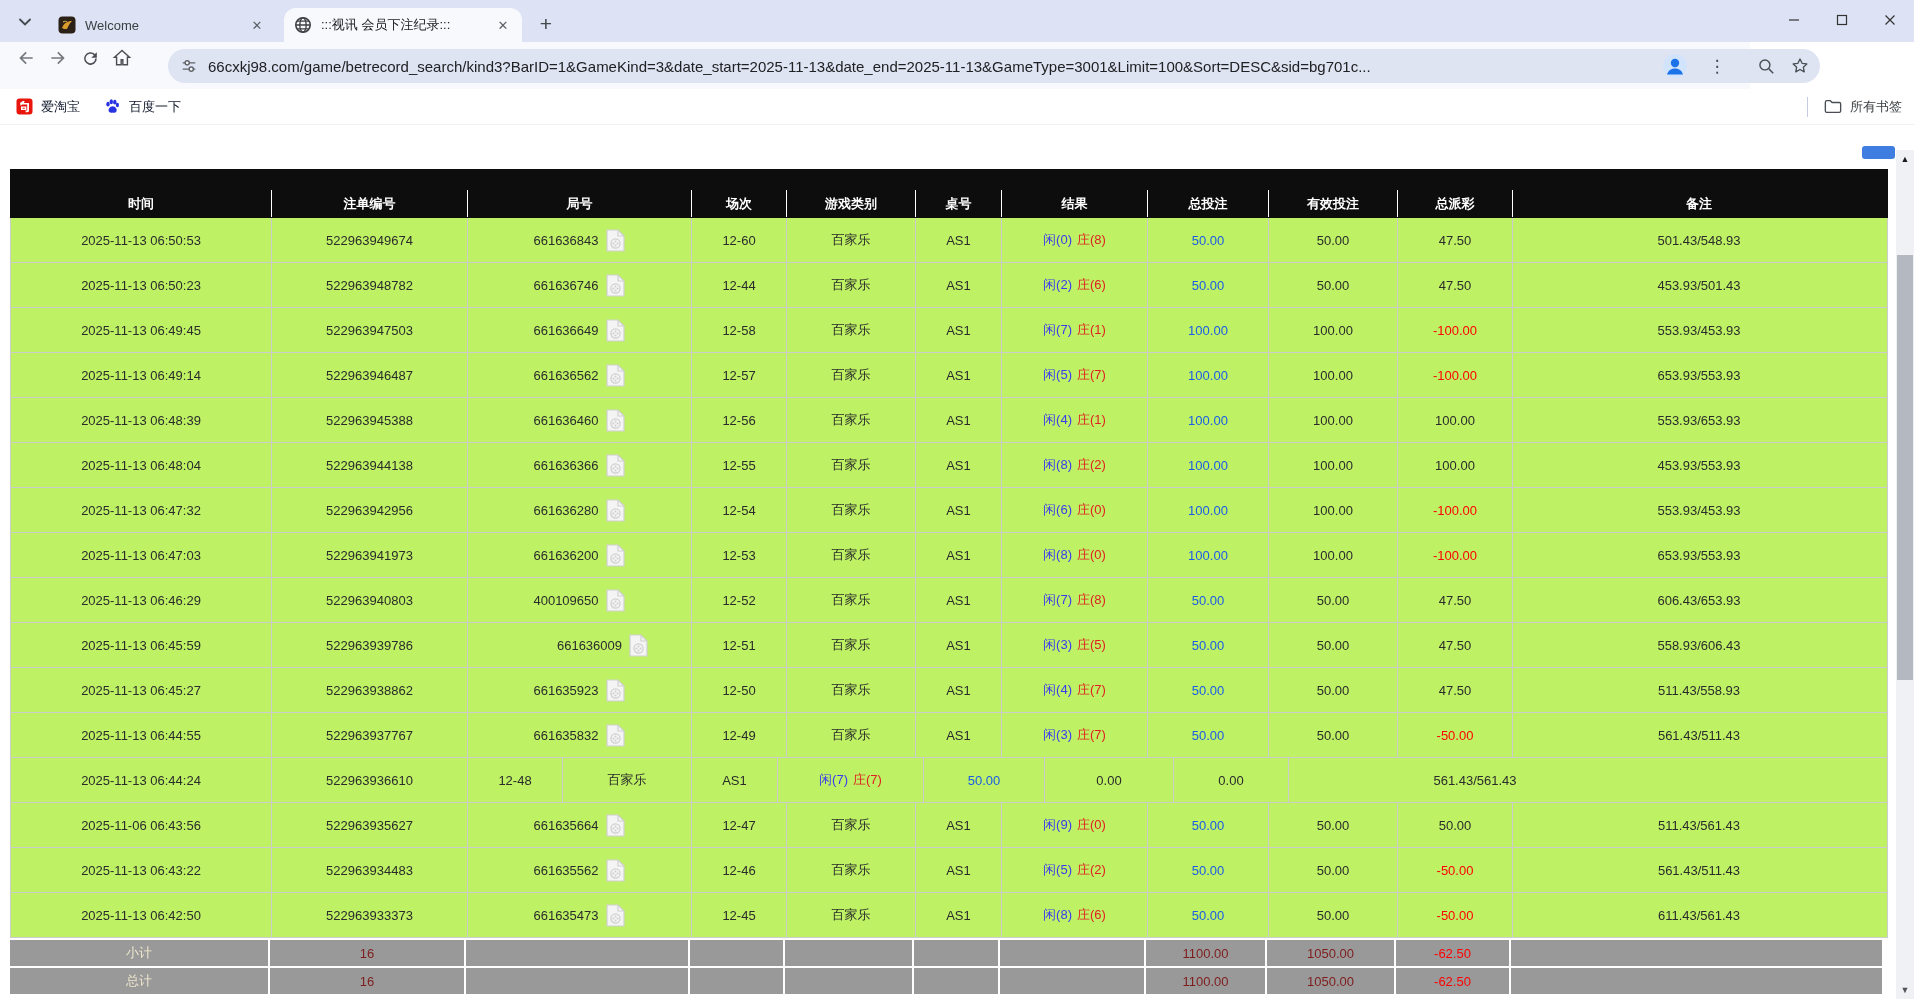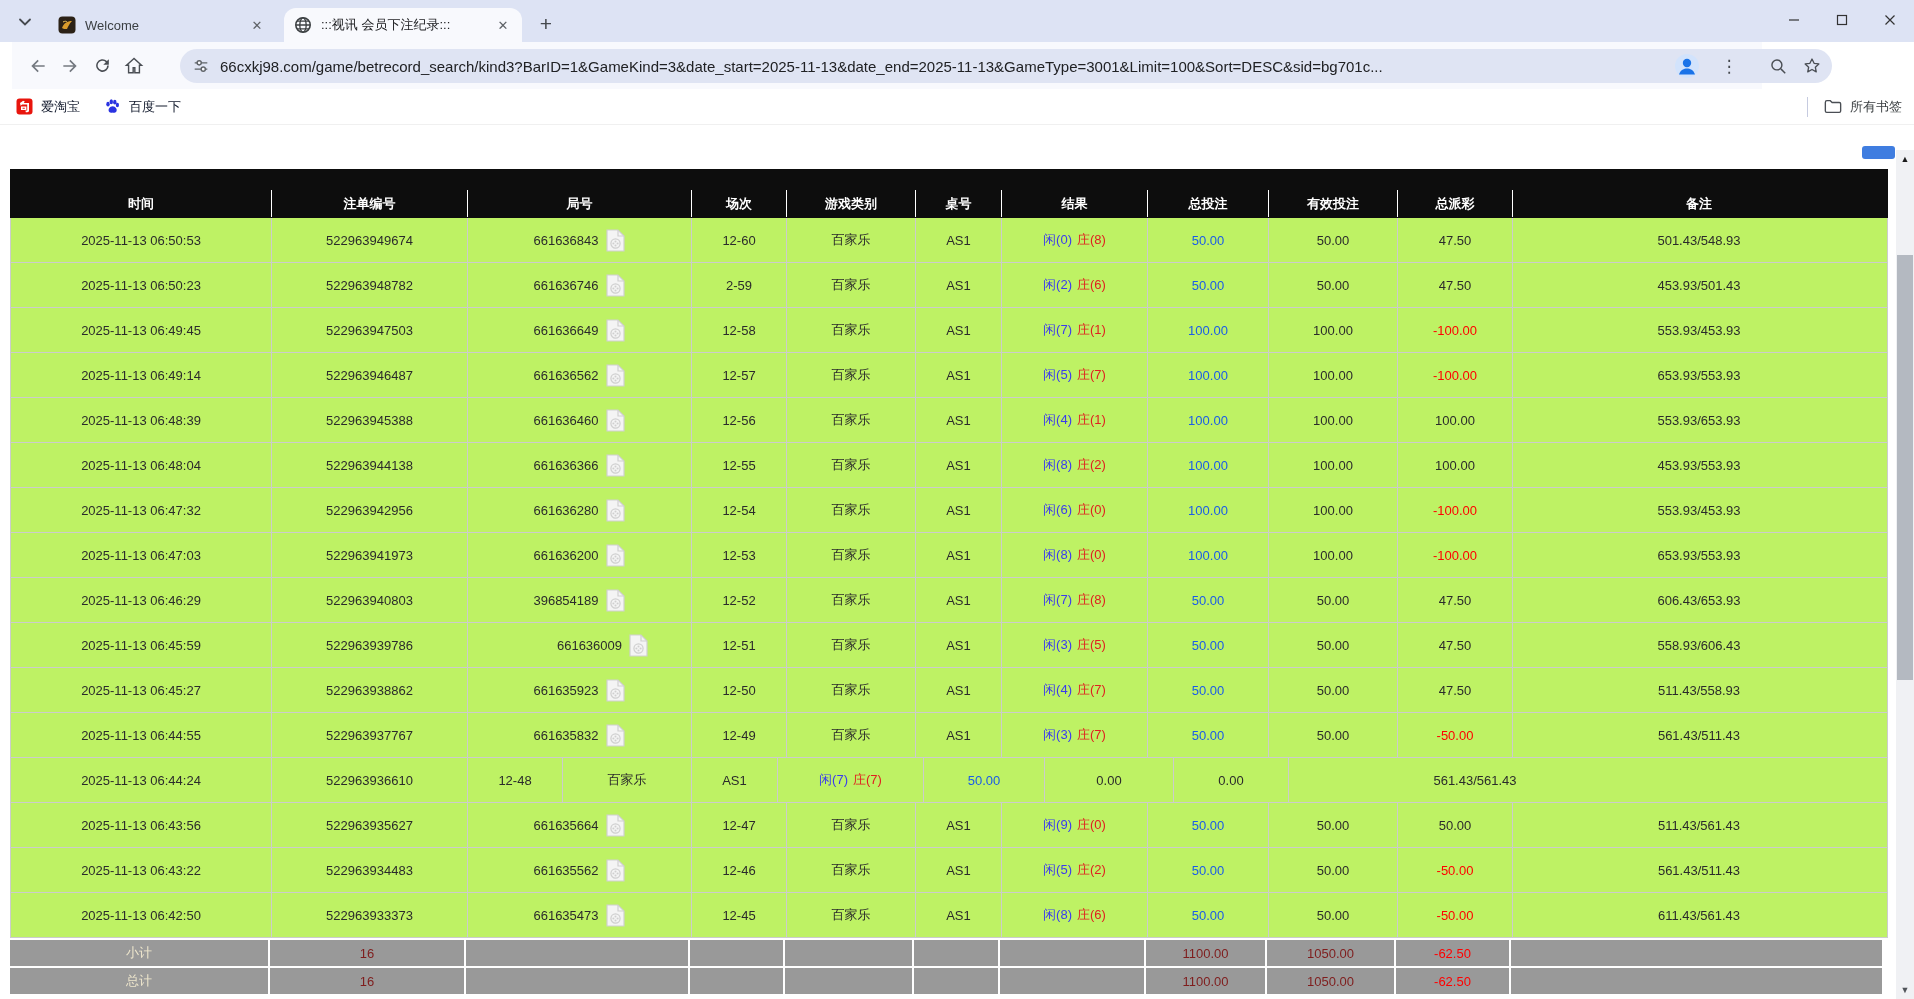--- a/index.html
+++ b/index.html
@@ -19,21 +19,21 @@
   .tab .tab-title { flex:1; overflow:hidden; white-space:nowrap; text-overflow:ellipsis; }
   .tab .tab-close { width:18px; height:18px; margin-left:6px; flex:none; display:flex; align-items:center;
     justify-content:center; font-size:13px; color:#5f6368; border-radius:50%; }
   .newtab-btn { position:absolute; left:532px; top:10px; width:28px; height:28px; display:flex;
     align-items:center; justify-content:center; font-size:21px; color:#45494e; }
   .win-controls { position:absolute; right:0; top:0; height:40px; display:flex; }
   .win-btn { width:48px; height:40px; display:flex; align-items:center; justify-content:center; }
 
   
   .toolbar { position:absolute; left:0; top:42px; width:1750px; height:47px; background:#f8f9fd;
-    display:flex; align-items:center;margin-left:12px; }
+    display:flex; align-items:flex-start; }
   .nav-icon { width:32px; height:32px; display:flex; align-items:center; justify-content:center; flex:none; }
   .nav-icon svg { display:block; }
   .omnibox { position:absolute; left:168px; top:7px; width:1652px; height:34px; background:#dfe4f3;
     border-radius:17px; display:flex; align-items:center; padding:0 10px 0 12px; }
   .omni-url { flex:1; font-size:15px; color:#202124; white-space:nowrap; overflow:hidden; margin-left:10px; }
   .omni-right { display:flex; align-items:center; gap:14px; margin-left:8px; }
   .avatar-btn { position:absolute; right:60px; top:9px; width:30px; height:30px; display:flex;
     align-items:center; justify-content:center; }
   .kebab-btn { position:absolute; right:18px; top:9px; width:30px; height:30px; display:flex;
     align-items:center; justify-content:center; color:#45494e; font-size:17px; letter-spacing:0; }
@@ -276,21 +276,21 @@
                   <path d="M2 2 H13 L19 8 V23 H2 Z" fill="#f4f4f4" stroke="#cfcfcf" stroke-width="1.2"></path>
                   <path d="M13 2 V8 H19" fill="none" stroke="#cfcfcf" stroke-width="1.2"></path>
                   <circle cx="10.5" cy="15.5" r="4.6" fill="none" stroke="#cfcfcf" stroke-width="1.2"></circle>
                   <circle cx="10.5" cy="13.4" r="1" fill="#cfcfcf"></circle>
                   <circle cx="10.5" cy="17.6" r="1" fill="#cfcfcf"></circle>
                   <circle cx="8.4" cy="15.5" r="1" fill="#cfcfcf"></circle>
                   <circle cx="12.6" cy="15.5" r="1" fill="#cfcfcf"></circle>
                 </svg>
               </div>
             </div>
-            <div class="td c3">2-59</div>
+            <div class="td c3">12-44</div>
             <div class="td c4">百家乐</div>
             <div class="td c5">AS1</div>
             <div class="td c6">
               <div class="res-player" style="color: rgb(59, 59, 238);">闲(2)</div>
               <div class="res-banker" style="color: rgb(224, 32, 32);">庄(6)</div>
             </div>
             <div class="td c7 blue" style="color: rgb(26, 92, 232);">50.00</div>
             <div class="td c8">50.00</div>
             <div class="td c9">47.50</div>
             <div class="td c10">453.93/501.43</div>
@@ -466,21 +466,21 @@
             </div>
             <div class="td c7 blue" style="color: rgb(26, 92, 232);">100.00</div>
             <div class="td c8">100.00</div>
             <div class="td c9 neg">-100.00</div>
             <div class="td c10">653.93/553.93</div>
           </div>
           <div class="tr">
             <div class="td c0">2025-11-13 06:46:29</div>
             <div class="td c1">522963940803</div>
             <div class="td c2">
-              <div class="" style="display: inline;">396854189</div>
+              <div class="" style="display: inline;">400109650</div>
               <div class="vid-icon">
                 <svg width="21" height="25" viewBox="0 0 21 25">
                   <path d="M2 2 H13 L19 8 V23 H2 Z" fill="#f4f4f4" stroke="#cfcfcf" stroke-width="1.2"></path>
                   <path d="M13 2 V8 H19" fill="none" stroke="#cfcfcf" stroke-width="1.2"></path>
                   <circle cx="10.5" cy="15.5" r="4.6" fill="none" stroke="#cfcfcf" stroke-width="1.2"></circle>
                   <circle cx="10.5" cy="13.4" r="1" fill="#cfcfcf"></circle>
                   <circle cx="10.5" cy="17.6" r="1" fill="#cfcfcf"></circle>
                   <circle cx="8.4" cy="15.5" r="1" fill="#cfcfcf"></circle>
                   <circle cx="12.6" cy="15.5" r="1" fill="#cfcfcf"></circle>
                 </svg>
@@ -594,21 +594,21 @@
             <div class="td c6">
               <div class="res-player" style="color: rgb(59, 59, 238);">闲(7)</div>
               <div class="res-banker" style="color: rgb(224, 32, 32);">庄(7)</div>
             </div>
             <div class="td c7 blue" style="color: rgb(26, 92, 232);">50.00</div>
             <div class="td c8">0.00</div>
             <div class="td c9">0.00</div>
             <div class="td c10">561.43/561.43</div>
           </div>
           <div class="tr">
-            <div class="td c0">2025-11-13 06:43:56</div>
+            <div class="td c0">2025-11-06 06:43:56</div>
             <div class="td c1">522963935627</div>
             <div class="td c2">
               <div class="" style="display: inline;">661635664</div>
               <div class="vid-icon">
                 <svg width="21" height="25" viewBox="0 0 21 25">
                   <path d="M2 2 H13 L19 8 V23 H2 Z" fill="#f4f4f4" stroke="#cfcfcf" stroke-width="1.2"></path>
                   <path d="M13 2 V8 H19" fill="none" stroke="#cfcfcf" stroke-width="1.2"></path>
                   <circle cx="10.5" cy="15.5" r="4.6" fill="none" stroke="#cfcfcf" stroke-width="1.2"></circle>
                   <circle cx="10.5" cy="13.4" r="1" fill="#cfcfcf"></circle>
                   <circle cx="10.5" cy="17.6" r="1" fill="#cfcfcf"></circle>

